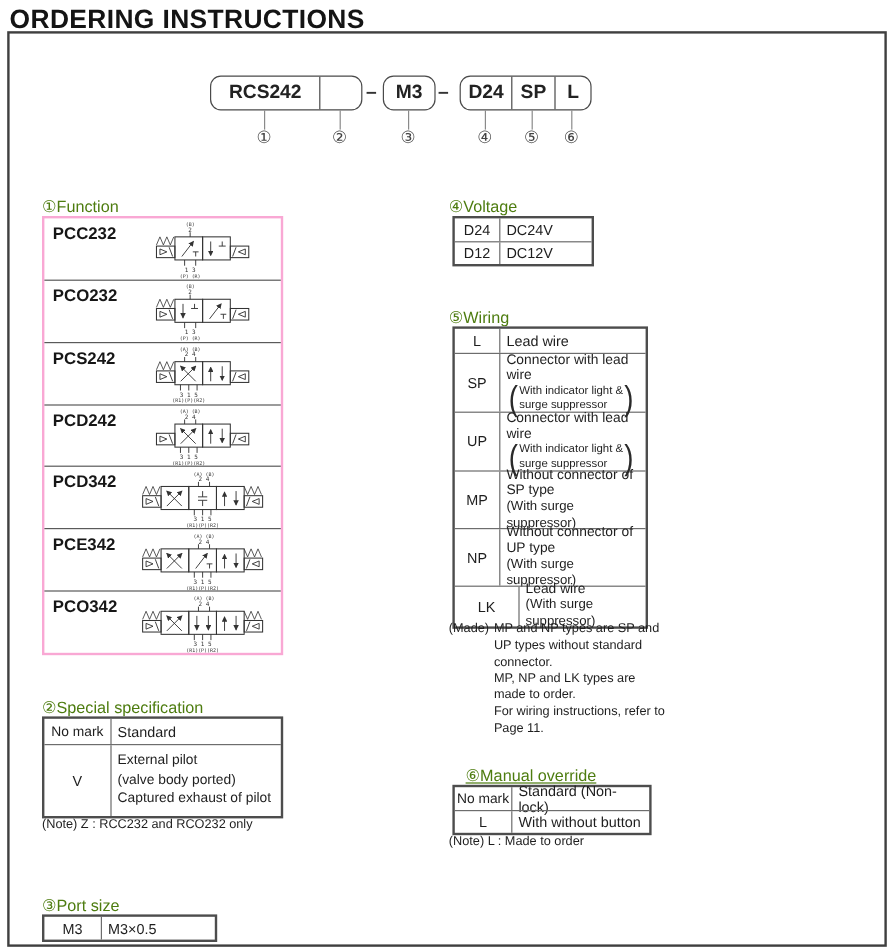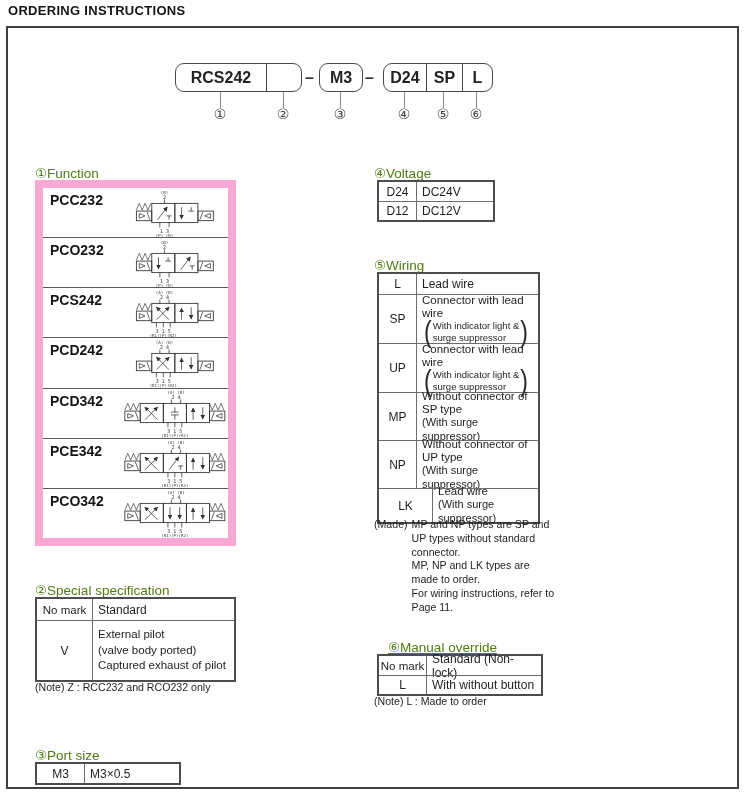--- a/index.html
+++ b/index.html
@@ -1,40 +1,40 @@
 <!DOCTYPE html>
 <html><head>
 <meta charset="utf-8">
 <style>
   * { margin:0; padding:0; box-sizing:border-box; }
   body { background:#fff; font-family:"Liberation Sans","DejaVu Sans",sans-serif; color:#1e1e1e; }
   .page { position:relative; width:745px; height:793px; background:#fff; overflow:hidden; }
 
-  .page-title { position:absolute; left:8px; top:3px; font-size:13px; font-weight:bold; letter-spacing:.3px; color:#141414; }
+  .page-title { position:absolute; left:8px; top:3px; font-size:22px; font-weight:bold; letter-spacing:.3px; color:#141414; }
   .sheet { position:absolute; left:6px; top:26px; width:733px; height:763px; border:2px solid #3f3f3f; background:#fff; }
 
   
   .mgroup { position:absolute; top:63px; display:flex; height:29px; border:1.5px solid #4a4a4a; border-radius:9px; background:#fff; }
   .mcell { display:flex; align-items:center; justify-content:center; font-size:16px; font-weight:bold; color:#222; }
   .mcell + .mcell { border-left:1.5px solid #4a4a4a; }
   .mdash { position:absolute; top:63px; height:29px; display:flex; align-items:center; font-size:16px; font-weight:bold; color:#333; }
   .leader { position:absolute; top:92px; height:16px; width:1px; background:#8a8a8a; }
   .callout { position:absolute; top:106px; width:18px; text-align:center; font-size:14px; color:#444; }
 
   .sec-heading { position:absolute; font-size:13.5px; font-weight:500; color:#4d7c0f; }
 
   
   .tbl { position:absolute; border:2px solid #4d4d4d; background:#fff; display:flex; flex-direction:column; }
   .trow { display:flex; }
   .trow + .trow { border-top:1.2px solid #6d6d6d; }
   .tcode { flex:none; display:flex; align-items:center; justify-content:center; border-right:1.2px solid #6d6d6d; font-size:12px; color:#1e1e1e; }
   .tdesc { flex:1; display:flex; flex-direction:column; justify-content:center; padding:1px 5px; font-size:12px; color:#1e1e1e; }
 
   
-  .fn-table { position:absolute; left:35px; top:180px; width:201px; height:366px; border:8px solid #f9a8d4; display:flex; flex-direction:column; background:#fff; }
+  .fn-table { position:absolute; left:35px; top:180px; width:201px; height:366px; border:2px solid #f9a8d4; display:flex; flex-direction:column; background:#fff; }
   .fn-row { position:relative; flex:1; }
   .fn-row + .fn-row { border-top:1.5px solid #5a5a5a; }
   .fn-name { position:absolute; left:7px; top:4px; font-size:14px; font-weight:bold; color:#161616; }
   .fn-svg { position:absolute; left:58px; top:50%; transform:translateY(-50%); }
 
   
   .w-center { text-align:left; }
   .paren-wrap { display:flex; align-items:center; gap:1px; margin-left:2px; }
   .paren { font-size:23px; font-weight:300; color:#2a2a2a; line-height:1; transform:scaleY(1.25); }
   .paren-lines { display:flex; flex-direction:column; font-size:9.5px; line-height:1.25; }

